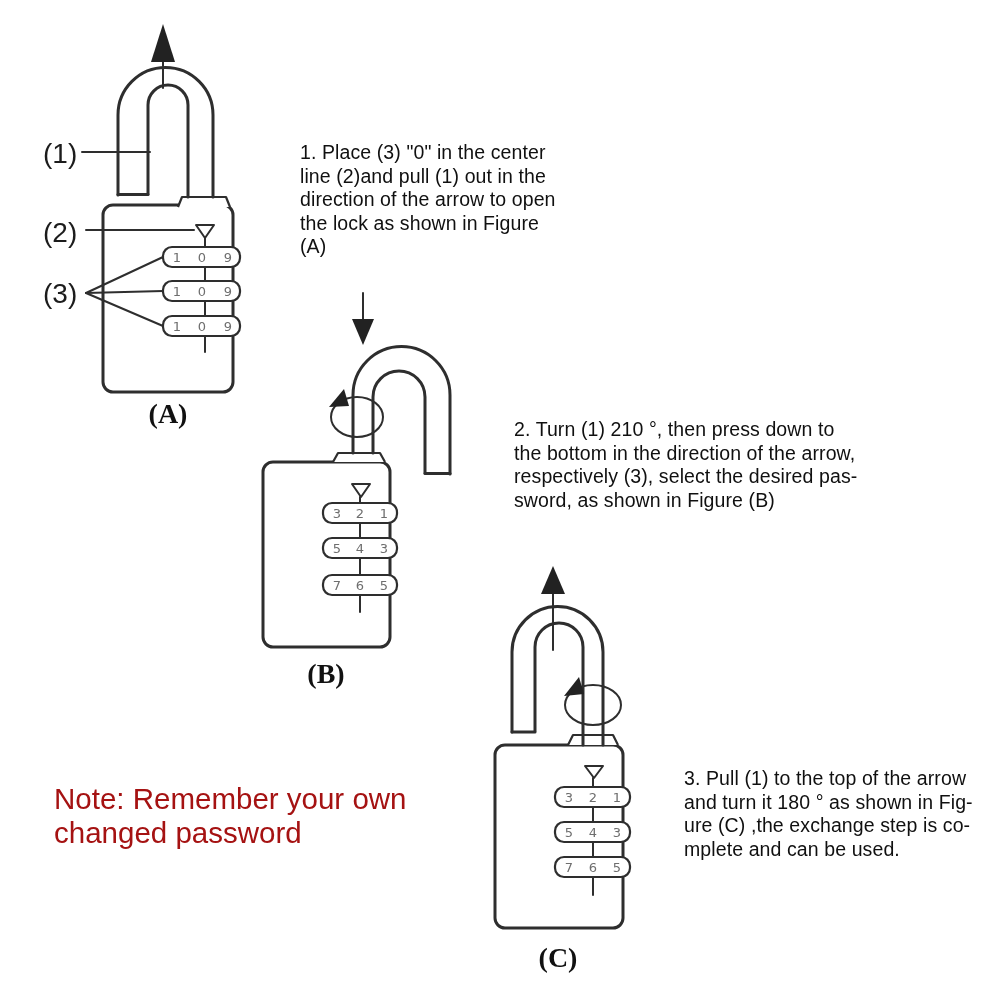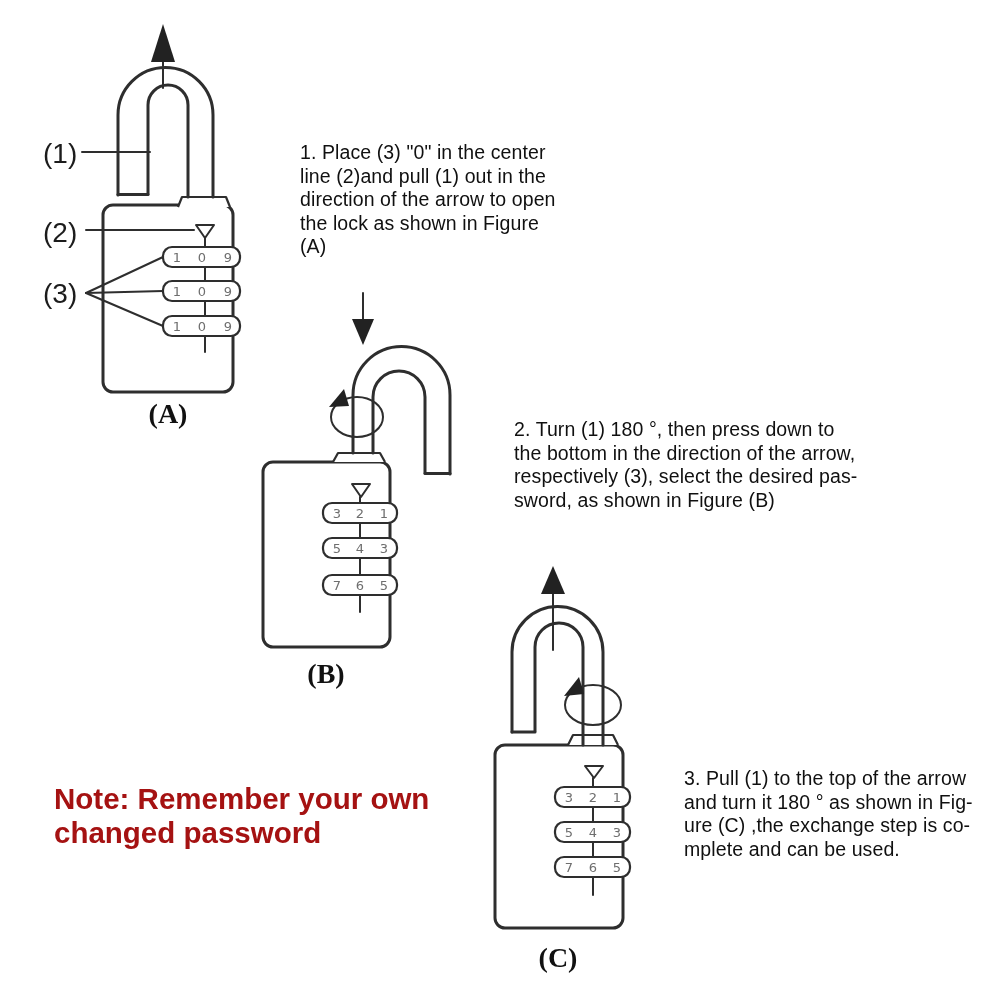--- a/index.html
+++ b/index.html
@@ -17,21 +17,21 @@
   .marker { fill:#ffffff; stroke:#2e2e2e; stroke-width:2; stroke-linejoin:round; }
   .digits { font:13px "DejaVu Sans", sans-serif; fill:#6e6e6e; }
   .caption { font:bold 28px "Liberation Serif", serif; fill:#111; }
   .callout-label { font:28px "Liberation Sans", sans-serif; fill:#1c1c1c; }
   .step {
     position:absolute; white-space:pre-line;
     font-size:19.5px; line-height:23.5px; color:#101010; letter-spacing:0.1px;
   }
   .note {
     position:absolute; left:54px; top:782px; width:430px;
-    white-space:pre-line; font-weight:bold; font-size:29.5px; line-height:34px;
+    white-space:pre-line; font-weight:normal; font-size:29.5px; line-height:34px;
     color:#a51212;
   }
 </style>
 </head>
 <body>
 
 <div class="canvas">
 
   <svg class="fig" style="left:30px; top:10px;" width="230" height="420" viewBox="0 0 230 420">
 
@@ -128,21 +128,21 @@
     <text class="digits" y="312" text-anchor="middle"><tspan x="89">7</tspan><tspan x="113">6</tspan><tspan x="137">5</tspan></text>
 
     <text class="caption" x="78" y="407" text-anchor="middle">(C)</text>
   </svg>
 
   <div class="step" style="left:300px; top:141px; width:270px;">1. Place (3) "0" in the center
 line (2)and pull (1) out in the
 direction of the arrow to open
 the lock as shown in Figure (A)</div>
 
-  <div class="step" style="left:514px; top:418px; width:370px;">2. Turn (1) 180 °, then press down to
+  <div class="step" style="left:514px; top:418px; width:370px;">2. Turn (1) 210 °, then press down to
 the bottom in the direction of the arrow,
 respectively (3), select the desired pas-
 sword, as shown in Figure (B)</div>
 
   <div class="step" style="left:684px; top:767px; width:320px;">3. Pull (1) to the top of the arrow
 and turn it 180 ° as shown in Fig-
 ure (C) ,the exchange step is co-
 mplete and can be used.</div>
 
   <div class="note" style="color: rgb(165, 18, 18);">Note: Remember your own

